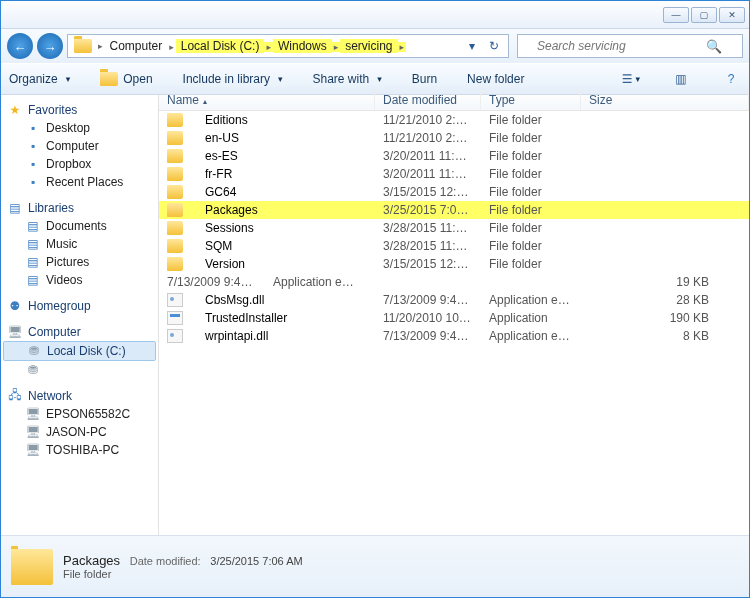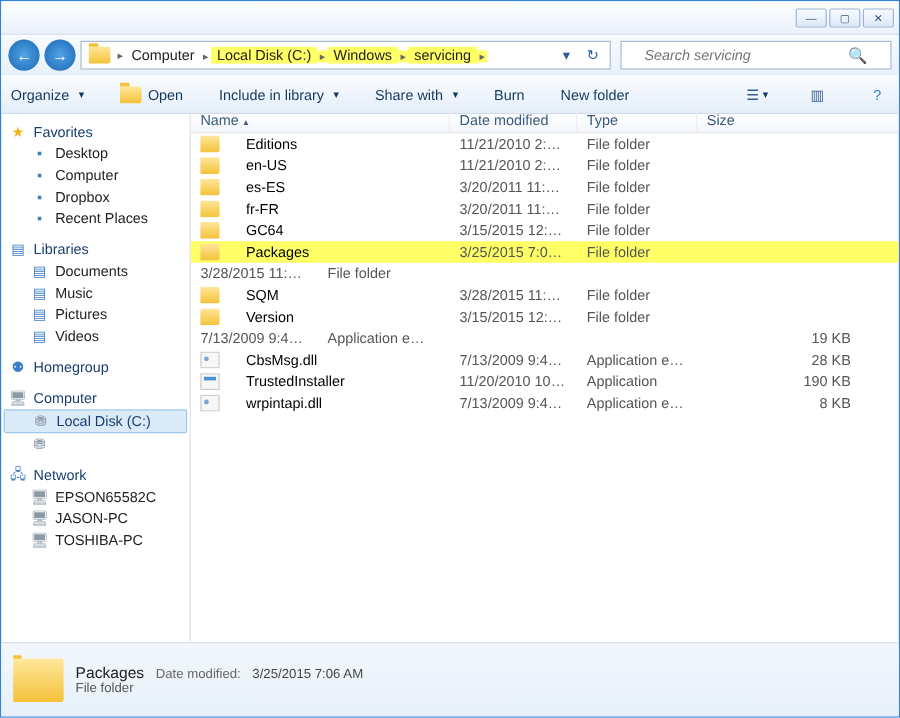--- a/index.html
+++ b/index.html
@@ -249,20 +249,24 @@
         <div class="row hl">
           <div class="cell name">
             <span class="fico fold"></span>
             <span>Packages</span>
           </div>
           <div class="cell date">3/25/2015 7:06 AM</div>
           <div class="cell type">File folder</div>
           <div class="cell size"></div>
         </div>
         <div class="row">
+          <div class="cell name">
+            <span class="fico fold"></span>
+            <span>Sessions</span>
+          </div>
           <div class="cell date">3/28/2015 11:47 AM</div>
           <div class="cell type">File folder</div>
           <div class="cell size"></div>
         </div>
         <div class="row">
           <div class="cell name">
             <span class="fico fold"></span>
             <span>SQM</span>
           </div>
           <div class="cell date">3/28/2015 11:47 AM</div>

